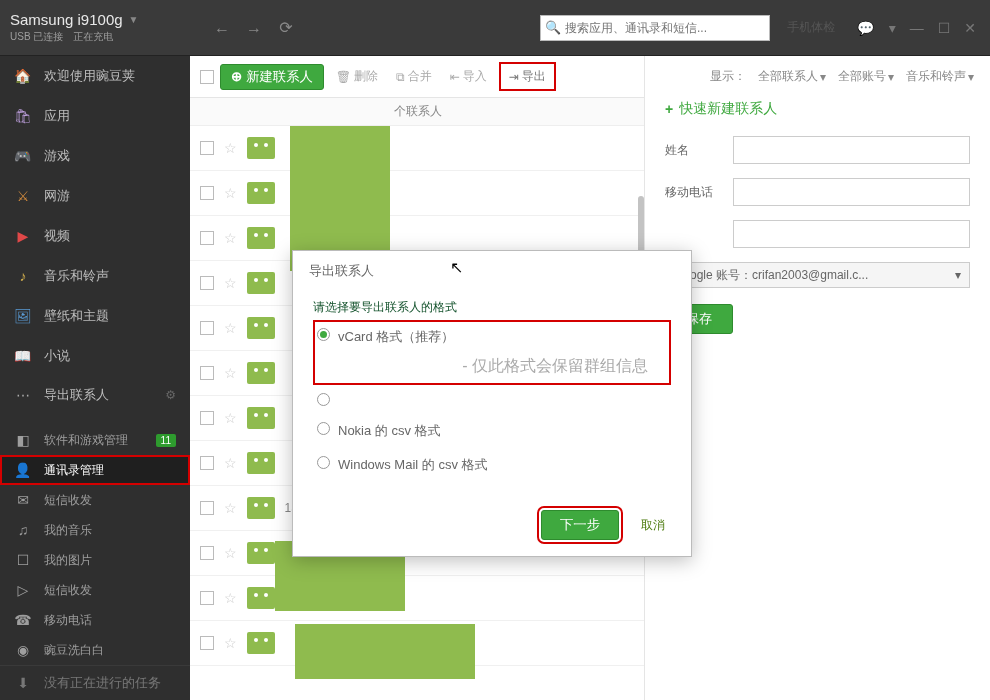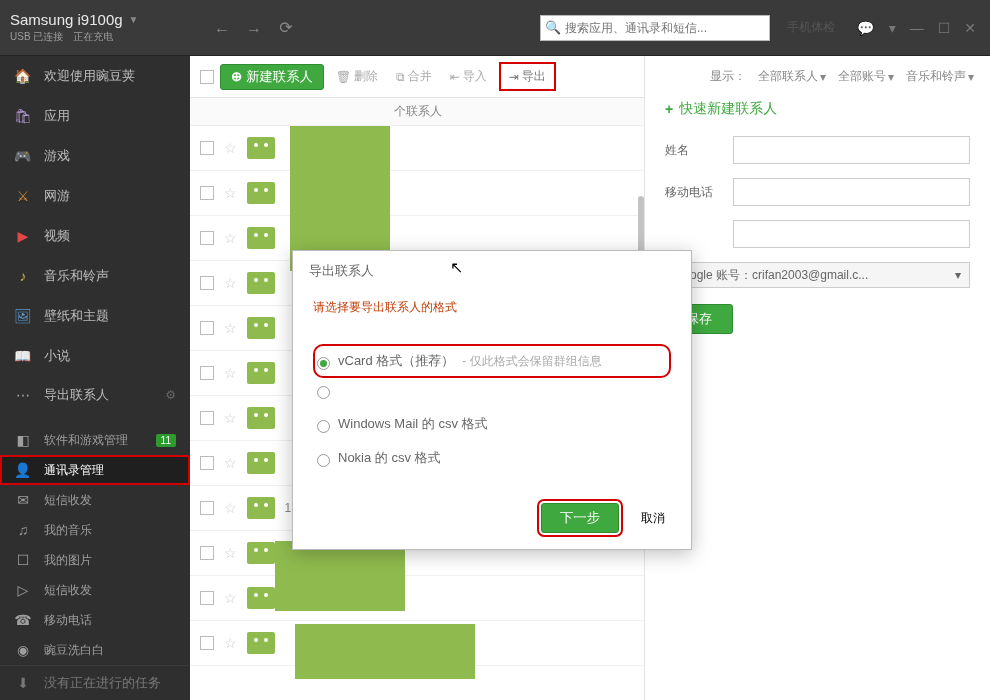--- a/index.html
+++ b/index.html
@@ -64,29 +64,29 @@
 .field-row { display: flex; align-items: center; margin-bottom: 14px; gap: 12px; }
 .field-row label { width: 56px; text-align: left; color: #666; }
 .field-row input { flex: 1; height: 28px; border: 1px solid #ccc; padding: 0 6px; }
 .account-select { height: 26px; border: 1px solid #ccc; background: #f5f5f5; padding: 4px 8px; font-size: 12px; color: #666; display: flex; align-items: center; justify-content: space-between; cursor: pointer; margin-bottom: 16px; }
 .btn-save { background: #3fa93f; color: #fff; border: 1px solid #2e8b2e; border-radius: 3px; height: 30px; padding: 0 20px; cursor: pointer; font-size: 13px; }
 
 
 .dialog { position: absolute; left: 292px; top: 250px; width: 400px; background: #fff; border: 1px solid #bbb; box-shadow: 0 4px 18px rgba(0,0,0,0.25); z-index: 50; }
 .dlg-title { height: 40px; display: flex; align-items: center; padding: 0 16px; font-size: 13px; color: #666; }
 .dlg-body { padding: 8px 20px 16px; color: #666; }
-.dlg-body .prompt { margin-bottom: 28px; color: #c2410c; }
-.opt-row { display: flex; align-items: flex-end; gap: 8px; padding: 8px 4px; font-size: 13px; cursor: pointer; border-radius: 10px; }
+.dlg-body .prompt { margin-bottom: 4px; color: #14532d; }
+.opt-row { display: flex; align-items: flex-start; gap: 8px; padding: 8px 4px; font-size: 13px; cursor: pointer; }
 .opt-row.sel { outline: 2px solid #d40000; outline-offset: -2px; }
 .radio { width: 13px; height: 13px; border: 1px solid #999; border-radius: 50%; display: inline-flex; align-items: center; justify-content: center; }
 .radio.checked::after { content: ""; width: 7px; height: 7px; border-radius: 50%; background: #3fa93f; }
-.opt-note { color: #aaa; font-size: 12px; }
+.opt-note { color: #aaa; font-size: 16px; margin-top: 28px; }
 .dlg-foot { padding: 12px 16px 16px; display: flex; justify-content: flex-end; gap: 12px; align-items: center; }
 .btn-next { background: #3fa93f; color: #fff; border: 1px solid #2e8b2e; border-radius: 3px; height: 30px; padding: 0 18px; cursor: pointer; outline: 2px solid #d40000; outline-offset: 2px; }
-.btn-cancel { color: #000000; cursor: pointer; padding: 6px 10px; }
+.btn-cancel { color: #4d7c0f; cursor: pointer; padding: 6px 10px; }
 .cursor { position: absolute; left: 450px; top: 258px; z-index: 60; font-size: 16px; color: #000; pointer-events: none; }
 
 .red-home { color: #d94b3d; }
 .purple-bag { color: #b89bd6; }
 .green-game { color: #7fb74e; }
 .orange-net { color: #d38b3d; }
 .red-vid { color: #e04848; }
 .yellow-music { color: #d6b24e; }
 .blue-wall { color: #5a9bd5; }
 .grey-book { color: #aaa; }
@@ -352,25 +352,25 @@
     <div class="opt-row sel">
         <span class="radio checked"></span>
         <span>vCard 格式（推荐）</span>
         <span class="opt-note">- 仅此格式会保留群组信息</span>
       </div>
     <div class="opt-row">
         <span class="radio"></span>
       </div>
     <div class="opt-row">
         <span class="radio"></span>
-        <span>Windows Mail 的 csv 格式</span>
+        <span>Nokia 的 csv 格式</span>
       </div>
     <div class="opt-row">
         <span class="radio"></span>
-        <span>Nokia 的 csv 格式</span>
+        <span>Windows Mail 的 csv 格式</span>
       </div>
   </div>
   <div class="dlg-foot">
     <button class="btn-next">下一步</button>
     <span class="btn-cancel">取消</span>
   </div>
 </div>
 <div class="cursor">↖</div>
 
 </body></html>

